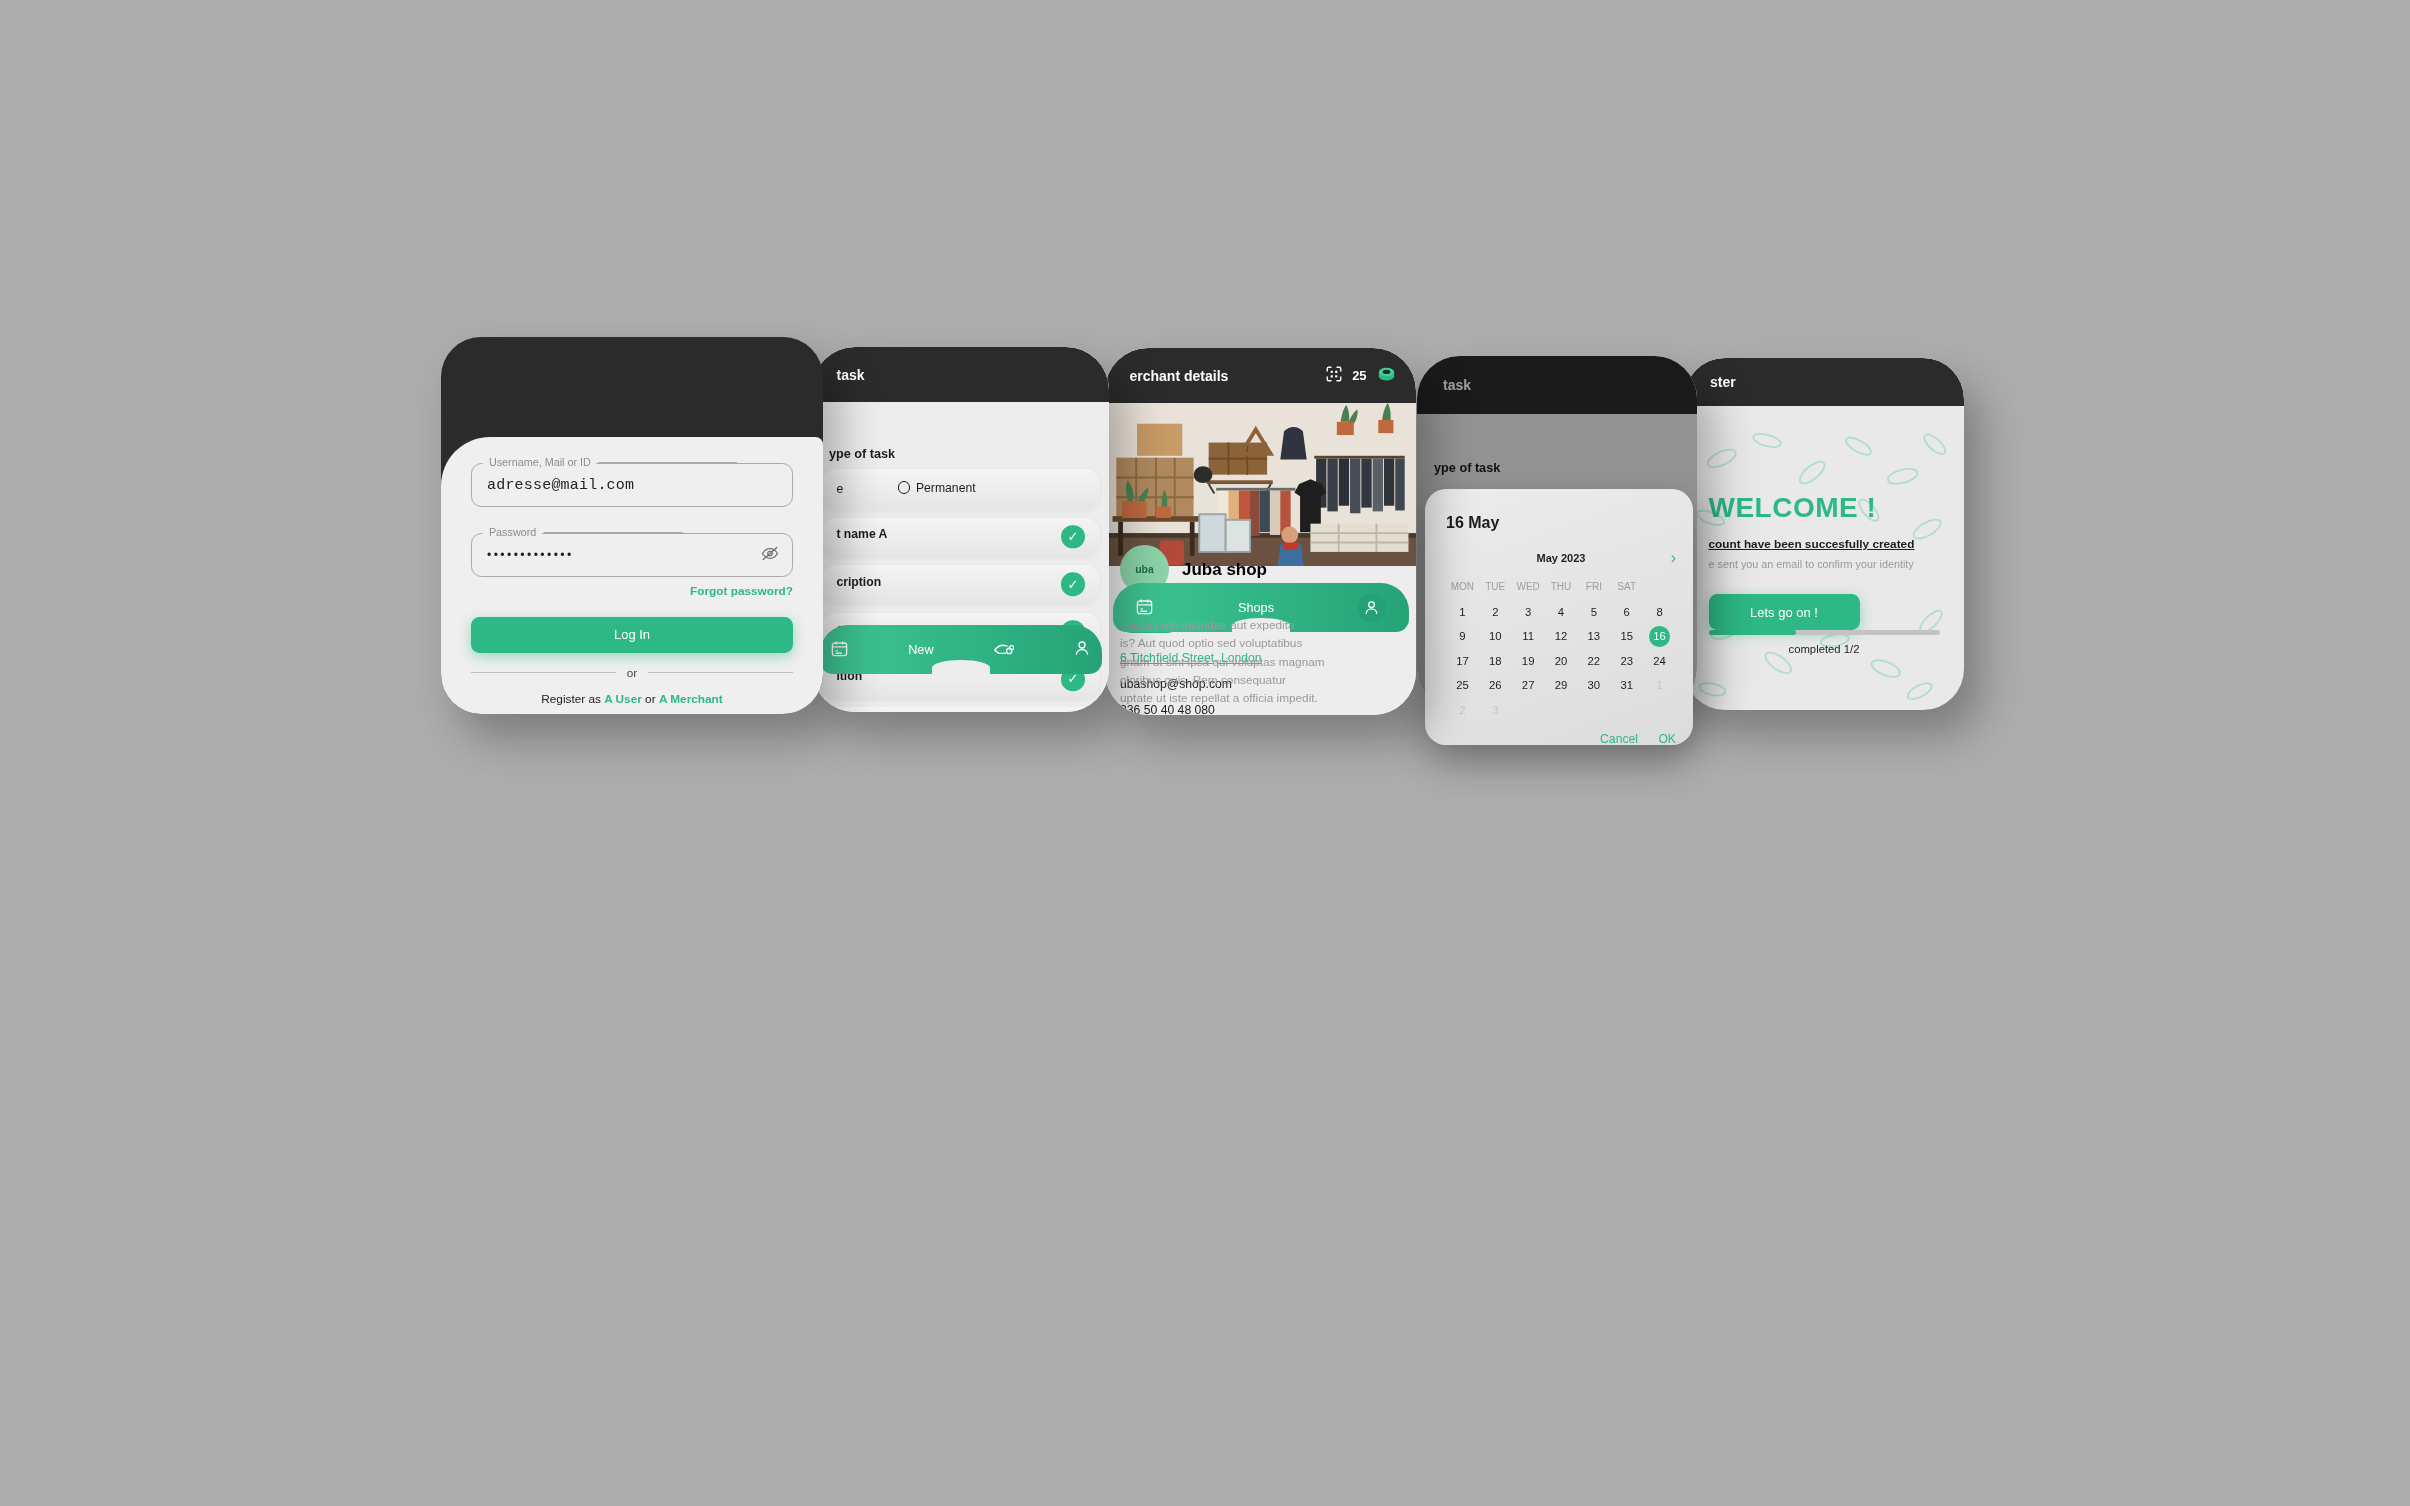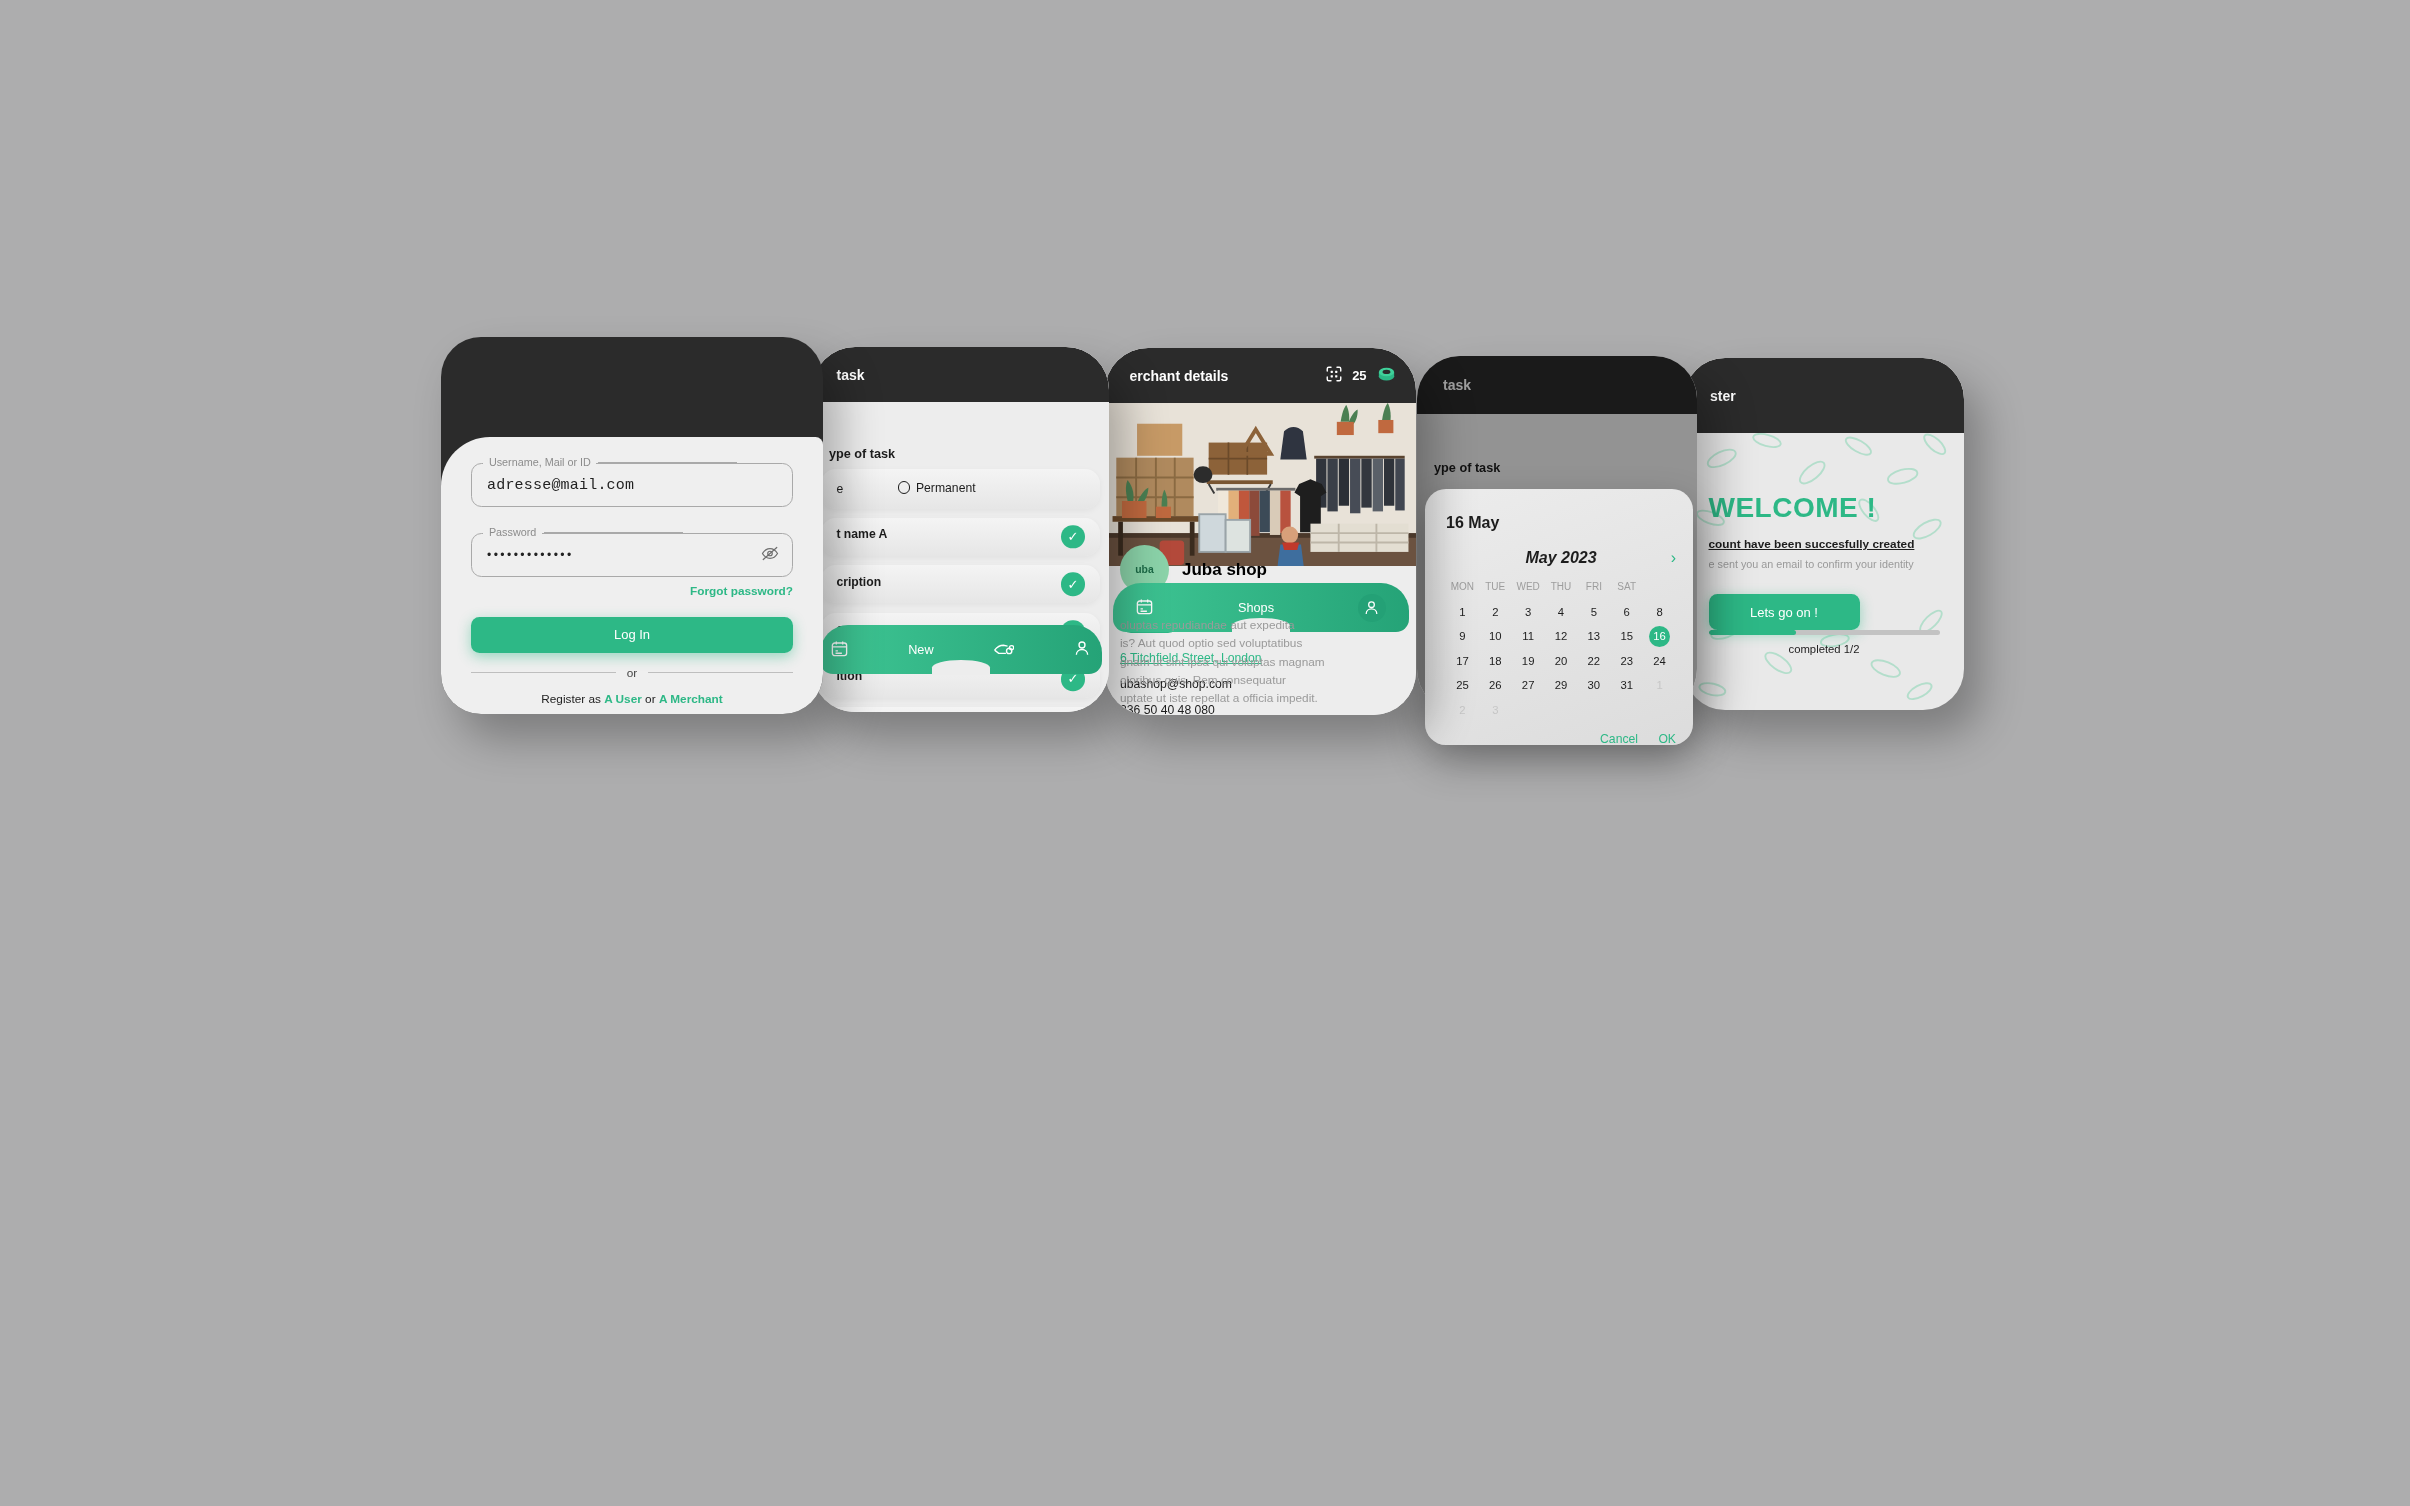--- a/index.html
+++ b/index.html
@@ -157,21 +157,21 @@
 </head>
 <body>
 
 <div class="stage">
 
   <div class="phone" id="phone5" style="left:1681px; top:363px; width:280px; height:347px; border-radius:0; background:none; box-shadow:none;">
   </div>
 
   <div class="phone" style="left:1684px; top:358px; width:280px; height:352px;
               background:#E9E9E9; border-radius:41px; z-index:1;">
-    <div class="hdr" style="height:75px; padding-left:26px; font-size:14px; border-radius:41px 41px 0 0;">
+    <div class="hdr" style="height:48px; padding-left:26px; font-size:14px; border-radius:41px 41px 0 0;">
       <span>ster</span>
     </div>
 
     <svg style="position:absolute; left:0; top:58px; width:100%; height:294px; opacity:.5;" viewBox="0 0 297 312">
       <g fill="none" stroke="#7FD3AE" stroke-width="2">
         <ellipse cx="40" cy="45" rx="16" ry="7" transform="rotate(-25 40 45)"></ellipse>
         <ellipse cx="88" cy="26" rx="15" ry="6" transform="rotate(15 88 26)"></ellipse>
         <ellipse cx="136" cy="60" rx="16" ry="7" transform="rotate(-40 136 60)"></ellipse>
         <ellipse cx="185" cy="32" rx="15" ry="6" transform="rotate(30 185 32)"></ellipse>
         <ellipse cx="232" cy="64" rx="16" ry="7" transform="rotate(-15 232 64)"></ellipse>
@@ -244,21 +244,21 @@
     </div>
 
     <div class="dim" style="top:0;"></div>
 
   </div>
 
   <div class="dialog" style="position:absolute; left:1425px; top:489px; width:268px; height:256px; z-index:3;padding-left:16px;">
     <div style="position:absolute; left:21px; top:24.5px; font-size:16px; font-weight:bold; color:#1d1d1d;">16 May</div>
     <div style="position:absolute; left:21px; right:17px; top:58px;">
       <div style="display:flex; align-items:center; justify-content:center; position:relative; height:22.6px;">
-        <span style="font-size:16px; font-weight:bold; color:#1d1d1d;font-style:italic;">May 2023</span>
+        <span style="font-size:11px; font-weight:bold; color:#1d1d1d;">May 2023</span>
         <span style="position:absolute; right:0; color:#2DB886; font-size:16px; line-height:1;">›</span>
       </div>
       <div class="cal-grid" id="cal-weekdays" style="margin-top:5.6px;">
           <div class="wd">MON</div>
           <div class="wd">TUE</div>
           <div class="wd">WED</div>
           <div class="wd">THU</div>
           <div class="wd">FRI</div>
           <div class="wd">SAT</div>
         </div>

